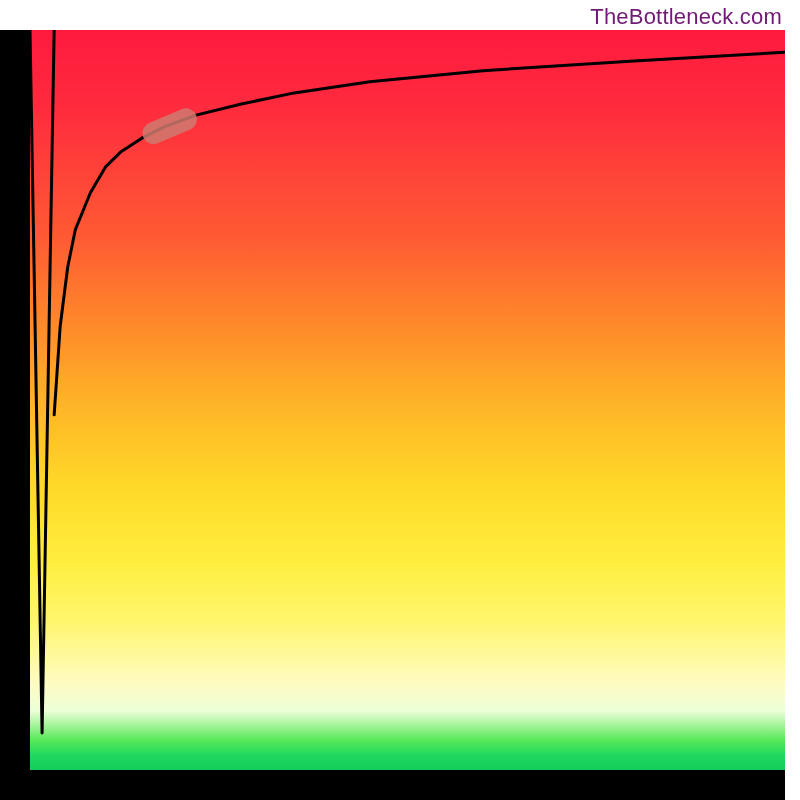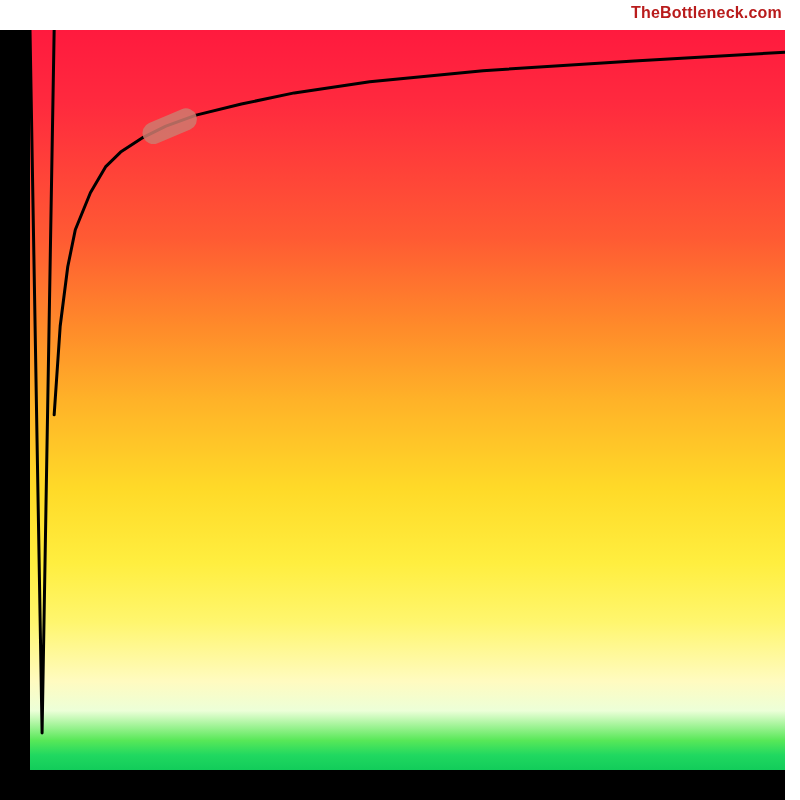--- a/index.html
+++ b/index.html
@@ -69,23 +69,23 @@
     left: 785px;
     top: 0;
     width: 15px;
     height: 800px;
     background: #ffffff;
   }
   .watermark {
     position: absolute;
     top: 4px;
     right: 18px;
-    color: #b91c1c;
-    font-size: 16px;
-    font-weight: 700;
+    color: #701a75;
+    font-size: 22px;
+    font-weight: 400;
     letter-spacing: 0.2px;
   }
   .curve-svg {
     position: absolute;
     left: 30px;
     top: 30px;
     width: 755px;
     height: 740px;
     pointer-events: none;
   }

